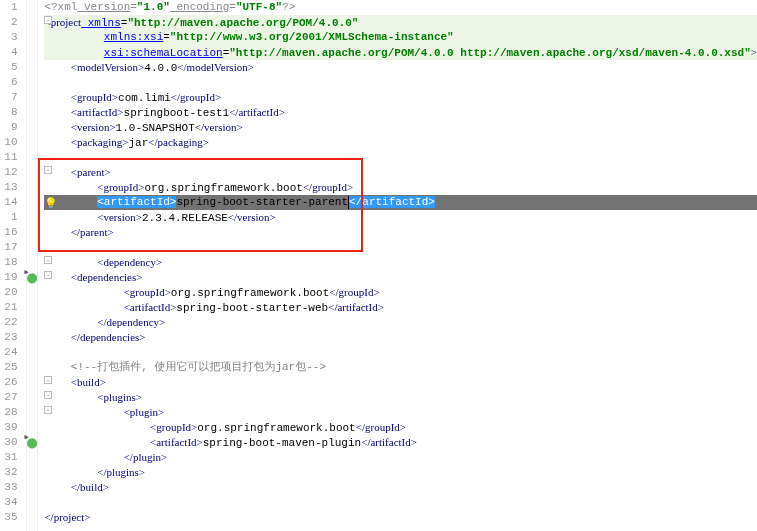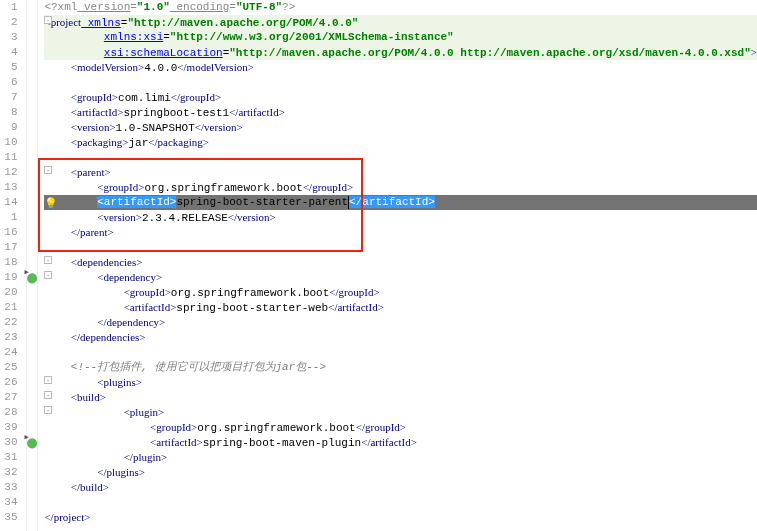--- a/index.html
+++ b/index.html
@@ -8,21 +8,21 @@
 .gutter { width: 30px; background: #fff; border-right: 1px solid #eee; text-align: right; padding-right: 8px; color: #999; user-select: none; }
 .gutter div { height: 15px; line-height: 15px; }
 .markers { width: 14px; border-right: 1px solid #eee; position: relative; }
 .code { flex: 1; position: relative; padding-left: 6px; }
 .line { height: 15px; line-height: 15px; white-space: pre; position: relative; }
 .line.hl { background: #737373; }
 .tag { color: #000080; font-family: Liberation Serif, serif; }
 .attr { color: #0000ff; text-decoration: underline; }
 .val { color: #008000; font-weight: bold; }
 .txt { color: #000; }
-.com { color: #808080; font-style: italic; }
+.com { color: #808080; }
 .xmldecl { color: #888; }
 .xmldecl .attr { color: #888; }
 .xmldecl .val { color: #008000; }
 .sel { background: #3399ff; color: #fff !important; }
 .cursor { display:inline-block; width:1px; background:#000; height:13px; vertical-align:middle; }
 .redbox { position: absolute; border: 2px solid #e21; pointer-events: none; }
 .bulb { position: absolute; color: #e4a800; font-size: 11px; }
 .run-gutter { position:absolute; font-size:10px; color:#5b5; }
 .foldbar { position:absolute; left:44px; top:0; bottom:0; width:8px; }
 .foldbar .fm { position:absolute; left:0; width:8px; height:8px; border:1px solid #bbb; background:#fff; font-size:7px; line-height:6px; text-align:center; color:#888; cursor:pointer; }
@@ -85,30 +85,30 @@
     <div class="line">    <span class="tag">&lt;artifactId&gt;</span><span class="txt">springboot-test1</span><span class="tag">&lt;/artifactId&gt;</span></div>
     <div class="line">    <span class="tag">&lt;version&gt;</span><span class="txt">1.0-SNAPSHOT</span><span class="tag">&lt;/version&gt;</span></div>
     <div class="line">    <span class="tag">&lt;packaging&gt;</span><span class="txt">jar</span><span class="tag">&lt;/packaging&gt;</span></div>
     <div class="line"></div>
     <div class="line">    <span class="tag">&lt;parent&gt;</span></div>
     <div class="line">        <span class="tag">&lt;groupId&gt;</span><span class="txt">org.springframework.boot</span><span class="tag">&lt;/groupId&gt;</span></div>
     <div class="line hl">        <span class="sel">&lt;artifactId&gt;</span><span class="txt">spring-boot-starter-parent</span><span class="cursor"></span><span class="sel">&lt;/artifactId&gt;</span></div>
     <div class="line">        <span class="tag">&lt;version&gt;</span><span class="txt">2.3.4.RELEASE</span><span class="tag">&lt;/version&gt;</span></div>
     <div class="line">    <span class="tag">&lt;/parent&gt;</span></div>
     <div class="line"></div>
+    <div class="line">        <span class="tag">&lt;dependency&gt;</span></div>
     <div class="line">    <span class="tag">&lt;dependencies&gt;</span></div>
-    <div class="line">        <span class="tag">&lt;dependency&gt;</span></div>
     <div class="line">            <span class="tag">&lt;groupId&gt;</span><span class="txt">org.springframework.boot</span><span class="tag">&lt;/groupId&gt;</span></div>
     <div class="line">            <span class="tag">&lt;artifactId&gt;</span><span class="txt">spring-boot-starter-web</span><span class="tag">&lt;/artifactId&gt;</span></div>
     <div class="line">        <span class="tag">&lt;/dependency&gt;</span></div>
     <div class="line">    <span class="tag">&lt;/dependencies&gt;</span></div>
     <div class="line"></div>
     <div class="line">    <span class="com">&lt;!--打包插件, 使用它可以把项目打包为jar包--&gt;</span></div>
+    <div class="line">    <span class="tag">&lt;build&gt;</span></div>
     <div class="line">        <span class="tag">&lt;plugins&gt;</span></div>
-    <div class="line">    <span class="tag">&lt;build&gt;</span></div>
     <div class="line">            <span class="tag">&lt;plugin&gt;</span></div>
     <div class="line">                <span class="tag">&lt;groupId&gt;</span><span class="txt">org.springframework.boot</span><span class="tag">&lt;/groupId&gt;</span></div>
     <div class="line">                <span class="tag">&lt;artifactId&gt;</span><span class="txt">spring-boot-maven-plugin</span><span class="tag">&lt;/artifactId&gt;</span></div>
     <div class="line">            <span class="tag">&lt;/plugin&gt;</span></div>
     <div class="line">        <span class="tag">&lt;/plugins&gt;</span></div>
     <div class="line">    <span class="tag">&lt;/build&gt;</span></div>
     <div class="line"></div>
     <div class="line"><span class="tag">&lt;/project&gt;</span></div>
 
     <div class="redbox" style="top:158px; left:0px; width:325px; height:94px;"></div>

